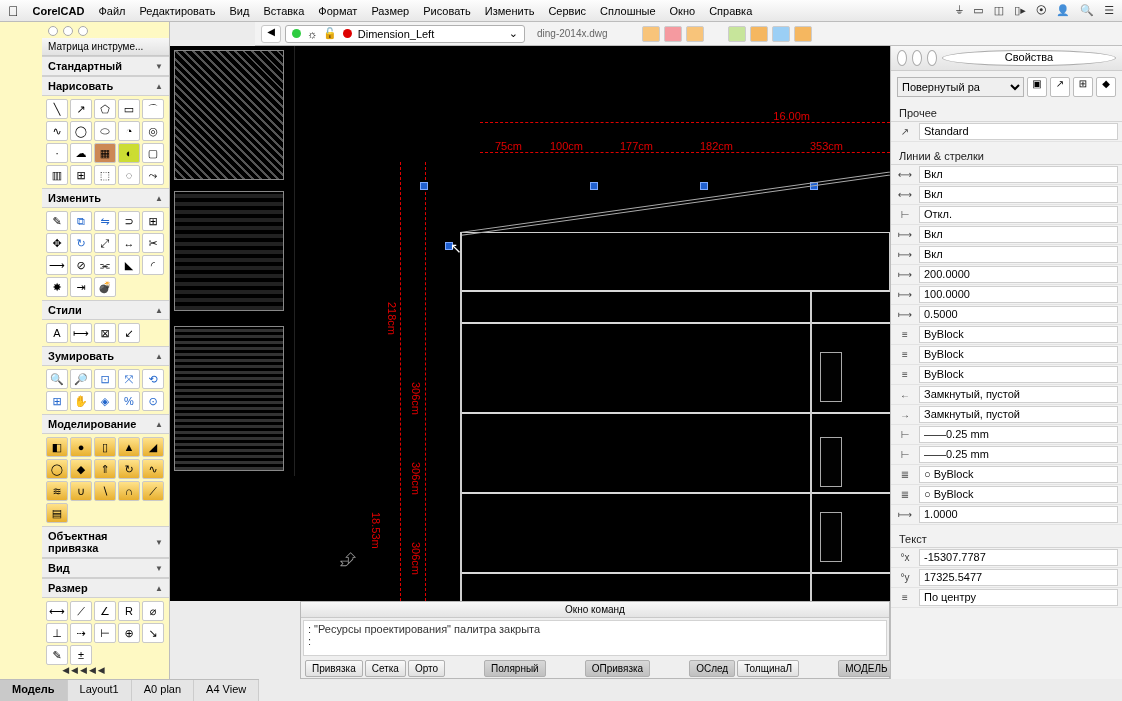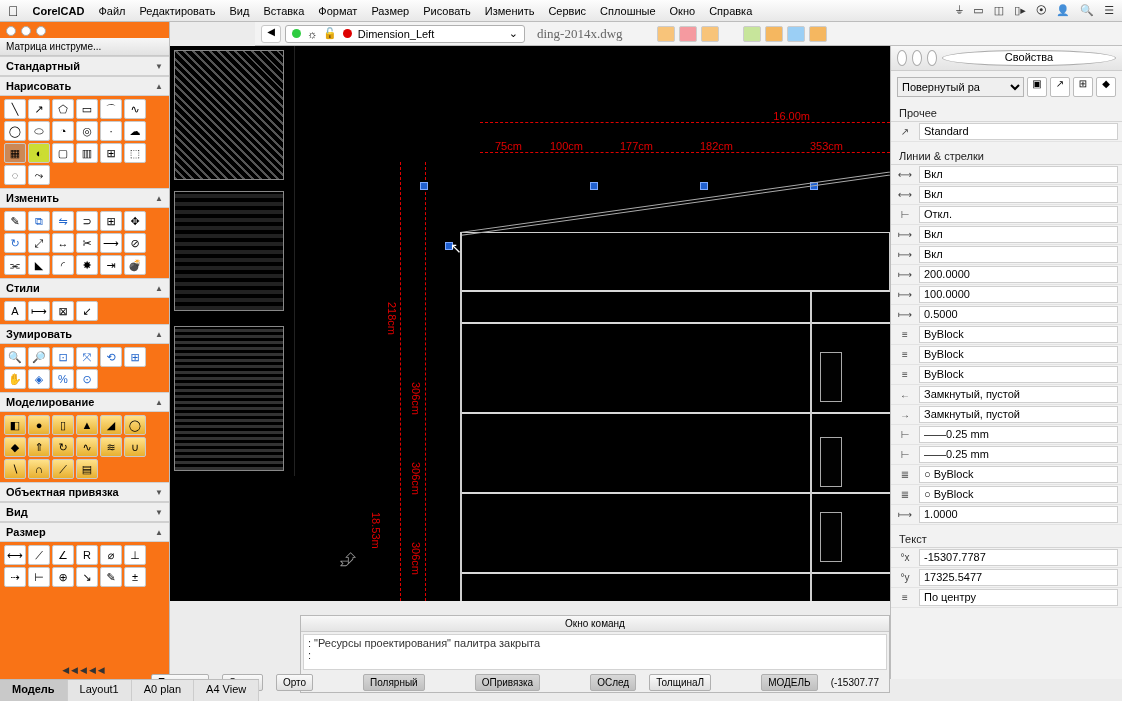--- a/index.html
+++ b/index.html
@@ -10,26 +10,26 @@
 .apple { font-size: 14px; }
 .menubar .appname { font-weight: bold; }
 .menubar .right { margin-left: auto; display: flex; gap: 10px; font-size: 13px; }
 .menubar .right span { opacity: .8; }
 
 
 .docstrip { position: absolute; top: 22px; left: 255px; right: 0; height: 24px; display: flex; align-items: center; gap: 4px; background: #f3f3f3; border-bottom: 1px solid #bfbfbf; padding: 0 6px; }
 .docstrip .btn { width: 20px; height: 18px; background: #fff; border: 1px solid #c8c8c8; border-radius: 3px; font-size: 10px; text-align: center; }
 .docstrip .layerfield { display: flex; align-items: center; border: 1px solid #b0b0b0; background: #fff; border-radius: 3px; height: 18px; padding: 0 6px; gap: 6px; min-width: 240px; }
 .docstrip .dot { width: 9px; height: 9px; border-radius: 50%; }
-.docstrip .title { color: #666; font-size: 13px; margin-left: 8px; font-family: Liberation Serif, serif; }
+.docstrip .title { color: #666; font-size: 10px; margin-left: 8px; }
 .docstrip .smallbtns { display: flex; gap: 4px; margin-left: 20px; }
 .docstrip .smallbtns span { width: 18px; height: 16px; border: 1px solid #ccc; background: #fff; border-radius: 2px; display: inline-block; }
 
 
-.leftpanel { position: absolute; top: 22px; left: 0; width: 170px; bottom: 22px; background: #f97316; border-right: 1px solid #bdbdbd; overflow: hidden; }
+.leftpanel { position: absolute; top: 22px; left: 0; width: 170px; bottom: 22px; background: #fef9c3; border-right: 1px solid #bdbdbd; overflow: hidden; padding-left: 42px; }
 .leftpanel .paneltitle { height: 18px; background: linear-gradient(#f7f7f7,#e2e2e2); border-bottom: 1px solid #c9c9c9; padding: 2px 6px; font-size: 10px; display: flex; align-items: center; }
 .leftpanel .traffic { display: flex; gap: 5px; padding: 4px 6px 2px; }
 .leftpanel .traffic span { width: 10px; height: 10px; border-radius: 50%; border: 1px solid #aaa; background: #fff; }
 .sectionhead { font-weight: bold; font-size: 11px; padding: 3px 6px; border-top: 1px solid #d0d0d0; border-bottom: 1px solid #d0d0d0; background: #efefef; display: flex; justify-content: space-between; align-items: center; }
 .sectionhead .arrow { font-size: 8px; color: #555; }
 .toolgrid { display: flex; flex-wrap: wrap; padding: 3px 4px; gap: 2px; }
 .toolbtn { width: 22px; height: 20px; background: #fff; border: 1px solid #c9c9c9; border-radius: 2px; display: flex; align-items: center; justify-content: center; font-size: 11px; cursor: pointer; }
 .toolbtn.gold { background: linear-gradient(#ffe28a,#e8b030); }
 .toolbtn.blue { color: #2266cc; }
 .navcol { position: absolute; bottom: 4px; left: 0; right: 0; text-align: center; font-size: 9px; letter-spacing: 2px; color: #333; }
@@ -50,24 +50,24 @@
 .dwg { position: absolute; top: 0; left: 130px; right: 0; bottom: 0; margin-top: 36px; }
 .dimline { position: absolute; border-top: 1px dashed #e00000; }
 .dimv { position: absolute; border-left: 1px dashed #e00000; }
 .dimtext { position: absolute; color: #e00000; font-size: 11px; background: transparent; }
 .bluesq { position: absolute; width: 8px; height: 8px; background: #2060d0; border: 1px solid #80aaff; }
 .wall { position: absolute; border: 1px solid #cfcfcf; }
 .door { position: absolute; border: 1px solid #aaa; background: #020202; }
 .floor { position: absolute; left: 160px; right: 0; border-top: 2px solid #d8d8d8; }
 
 
-.cmdwin { position: absolute; left: 300px; right: 232px; bottom: 8px; height: 78px; background: #efefef; border: 1px solid #b8b8b8; }
+.cmdwin { position: absolute; left: 300px; right: 232px; bottom: 22px; height: 78px; background: #efefef; border: 1px solid #b8b8b8; }
 .cmdwin .titlebar { height: 16px; background: linear-gradient(#f8f8f8,#e4e4e4); text-align: center; font-size: 10px; border-bottom: 1px solid #c9c9c9; line-height: 16px; }
 .cmdwin .log { height: 36px; background: #fff; margin: 2px; border: 1px solid #d3d3d3; padding: 2px 4px; font-size: 10px; color: #333; }
-.cmdwin .statusbtns { display: flex; gap: 13px; padding: 2px 4px; align-items: center; justify-content: flex-end; }
+.cmdwin .statusbtns { display: flex; gap: 2px; padding: 2px 4px; align-items: center; }
 .cmdwin .sbtn { padding: 2px 6px; background: linear-gradient(#fafafa,#e0e0e0); border: 1px solid #b0b0b0; border-radius: 2px; font-size: 10px; cursor: pointer; }
 .cmdwin .sbtn.on { background: linear-gradient(#d8d8d8,#c0c0c0); margin-left: 37px; }
 .cmdwin .coord { margin-left: auto; font-size: 10px; padding-right: 6px; }
 
 
 .rightpanel { position: absolute; top: 46px; right: 0; width: 232px; bottom: 22px; background: #f2f2f2; border-left: 1px solid #bcbcbc; overflow: hidden; }
 .rightpanel .traffic { display: flex; gap: 5px; padding: 4px 6px; background: linear-gradient(#f7f7f7,#e4e4e4); border-bottom: 1px solid #ccc; }
 .rightpanel .traffic span { width: 10px; height: 16px; border-radius: 50%; border: 1px solid #aaa; background: #fff; }
 .rightpanel .ptitle { flex: 1; text-align: center; font-size: 11px; }
 .rightpanel .seltype { margin: 6px; display: flex; gap: 3px; }

